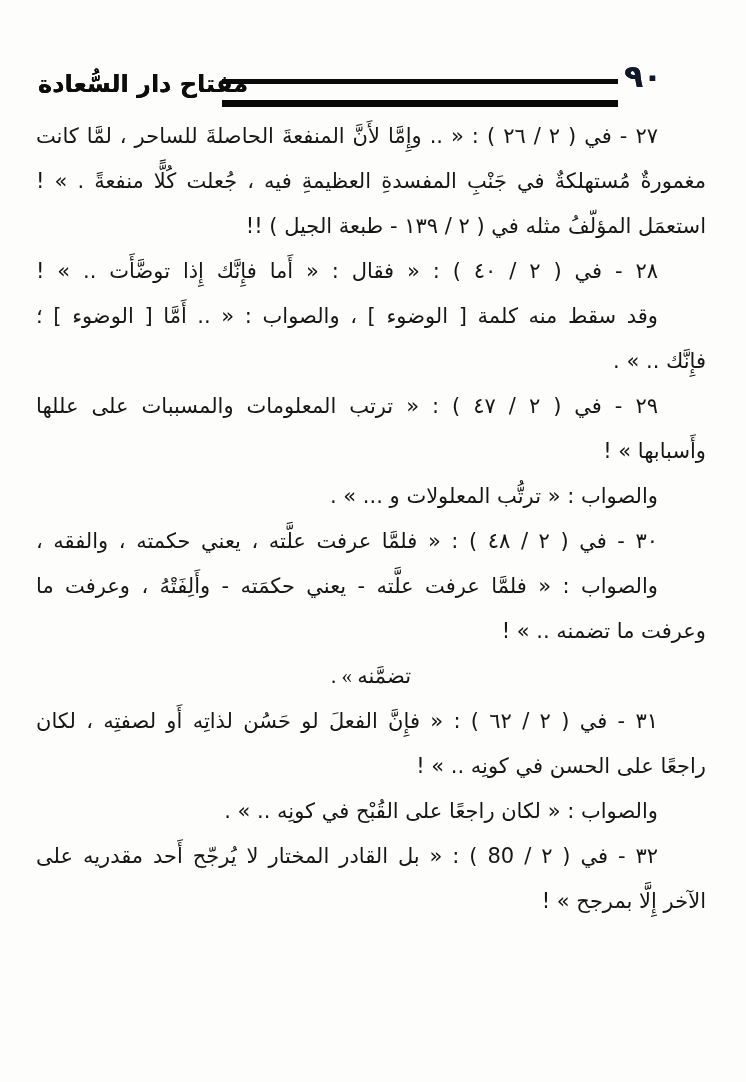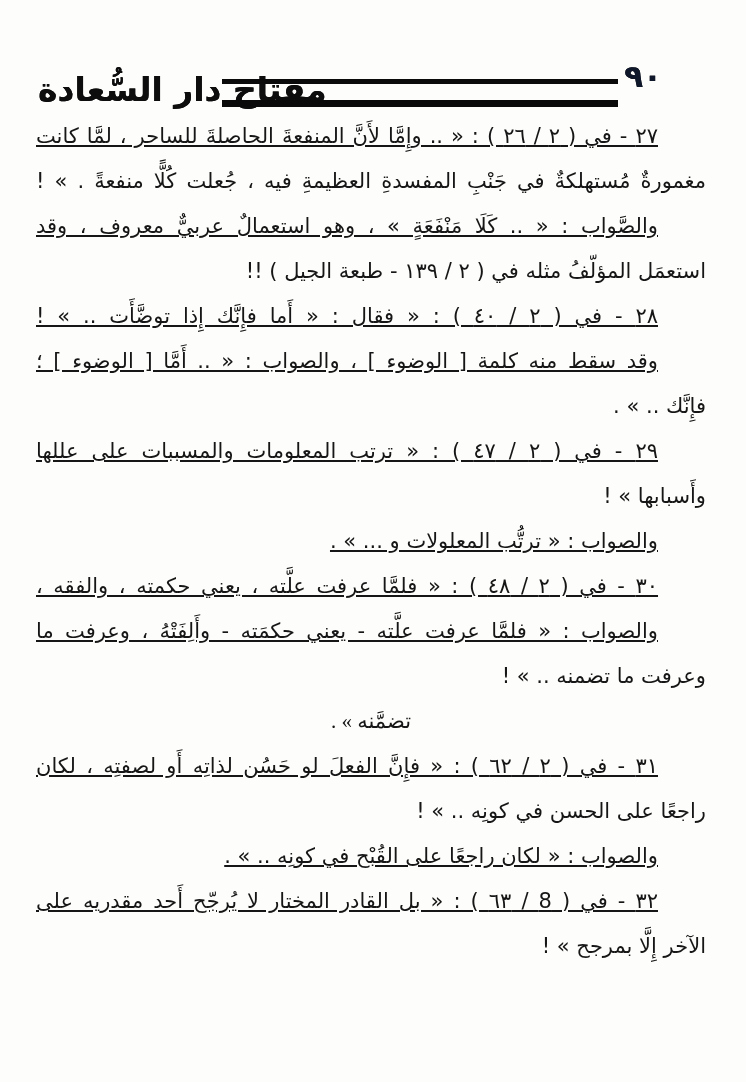--- a/index.html
+++ b/index.html
@@ -9,21 +9,21 @@
     background:#fdfdfb;
     font-family:"DejaVu Sans",sans-serif;
     color:#151515;
     overflow:hidden;
     direction:rtl;
   }
   
   .header{position:absolute;top:58px;left:0;right:0;height:52px;}
   .book-title{
     position:absolute;left:38px;top:12px;
-    font-size:33px;font-weight:bold;
+    font-size:24px;font-weight:bold;
     color:#0d0d0d;
     letter-spacing:0px;
     text-shadow:0 0 .6px #000;
     direction:rtl;
   }
   .header-rule{
     position:absolute;left:222px;right:128px;top:21px;
     height:16px;
     border-top:5px solid #0a0a0a;
     border-bottom:7px solid #0a0a0a;
@@ -45,48 +45,47 @@
     overflow:visible;
     color:#161616;
   }
   .line.justify{
     white-space:normal;
     text-align:justify;
     text-align-last:justify;
     overflow:hidden;
   }
   .line.left{text-align:center;font-family:Liberation Serif, serif;}
-  .line.indent{text-indent:48px;text-decoration:underline;}
+  .line.indent{text-indent:48px;}
 </style>
 </head>
 <body>
 
 <div class="page">
 
   <div class="header">
     <div class="book-title">مفتاح دار السُّعادة</div>
     <div class="header-rule"></div>
     <div class="page-number">٩٠</div>
   </div>
 
   <div class="text-block">
       <div class="line justify indent">٢٧ - في ( ٢ / ٢٦ ) : « .. وإِمَّا لأَنَّ المنفعةَ الحاصلةَ للساحر ، لمَّا كانت</div>
       <div class="line justify">مغمورةٌ مُستهلكةٌ في جَنْبِ المفسدةِ العظيمةِ فيه ، جُعلت كُلًّا منفعةً . » !</div>
-      <div class="line justify indent">والصَّواب : « .. كَلَا مَنْفَعَةٍ » ، وهو استعمالٌ عربيٌّ معروف ، وقد</div>
       <div class="line">استعمَل المؤلّفُ مثله في ( ٢ / ١٣٩ - طبعة الجيل ) !!</div>
       <div class="line justify indent">٢٨ - في ( ٢ / ٤٠ ) : « فقال : « أَما فإِنَّك إِذا توضَّأَت .. » !</div>
       <div class="line justify indent">وقد سقط منه كلمة [ الوضوء ] ، والصواب : « .. أَمَّا [ الوضوء ] ؛</div>
       <div class="line">فإِنَّك .. » .</div>
       <div class="line justify indent">٢٩ - في ( ٢ / ٤٧ ) : « ترتب المعلومات والمسببات على عللها</div>
       <div class="line">وأَسبابها » !</div>
       <div class="line indent">والصواب : « ترتُّب المعلولات و ... » .</div>
       <div class="line justify indent">٣٠ - في ( ٢ / ٤٨ ) : « فلمَّا عرفت علَّته ، يعني حكمته ، والفقه ،</div>
       <div class="line justify indent">والصواب : « فلمَّا عرفت علَّته - يعني حكمَته - وأَلِفَتْهُ ، وعرفت ما</div>
       <div class="line">وعرفت ما تضمنه .. » !</div>
       <div class="line left">تضمَّنه » .</div>
       <div class="line justify indent">٣١ - في ( ٢ / ٦٢ ) : « فإِنَّ الفعلَ لو حَسُن لذاتِه أَو لصفتِه ، لكان</div>
       <div class="line">راجعًا على الحسن في كونِه .. » !</div>
       <div class="line indent">والصواب : « لكان راجعًا على القُبْح في كونِه .. » .</div>
-      <div class="line justify indent">٣٢ - في ( 8 / ٦٣ ) : « بل القادر المختار لا يُرجّح أَحد مقدريه على</div>
+      <div class="line justify indent">٣٢ - في ( ٢ / 80 ) : « بل القادر المختار لا يُرجّح أَحد مقدريه على</div>
       <div class="line">الآخر إِلَّا بمرجح » !</div>
     </div>
 
 </div>
 
 </body></html>

